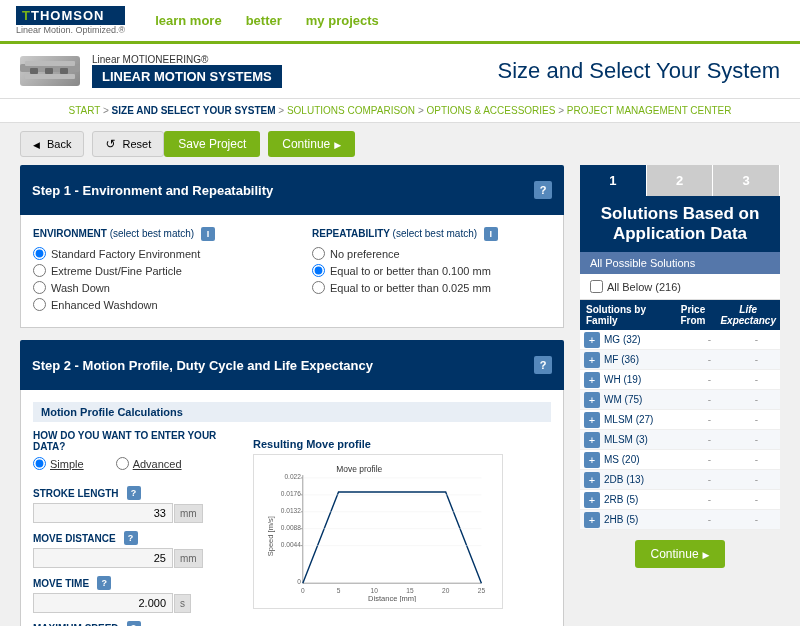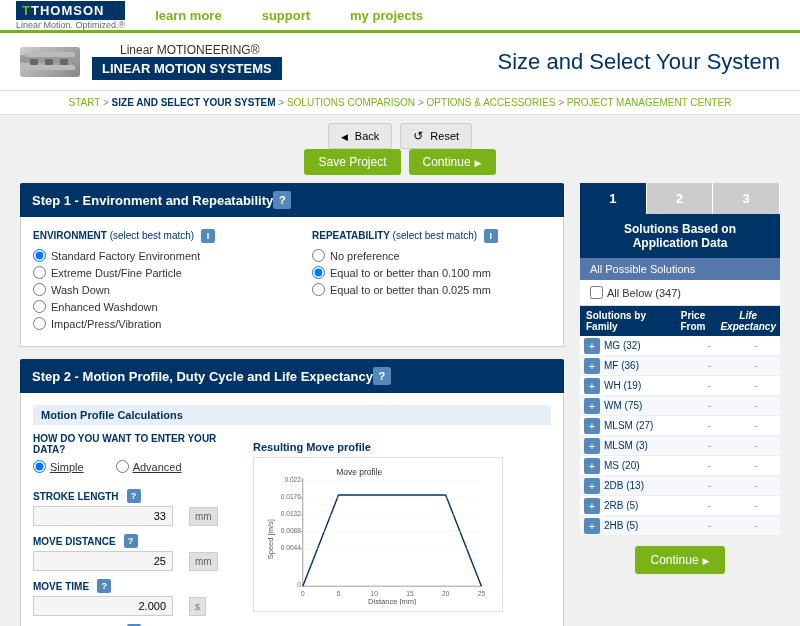--- a/index.html
+++ b/index.html
@@ -5,37 +5,37 @@
     * { box-sizing: border-box; margin: 0; padding: 0; font-family: Arial, sans-serif; }
     body { background: #f0f0f0; font-size: 12px; color: #333; }
 
     
     .top-nav {
       background: #fff;
       border-bottom: 3px solid #7ab317;
       display: flex;
       align-items: center;
       padding: 8px 16px;
-      height: 33px;
+      height: 44px;
     }
     .logo-area {
       display: flex;
       flex-direction: column;
       margin-right: 30px;
     }
     .logo-box {
       background: #003366;
       color: #fff;
       font-weight: bold;
       font-size: 13px;
       padding: 2px 6px;
       letter-spacing: 1px;
     }
     .logo-tagline { font-size: 9px; color: #666; }
-    .nav-links { display: flex; gap: 40px; }
+    .nav-links { display: flex; gap: 24px; }
     .nav-link { color: #7ab317; text-decoration: none; font-size: 13px; font-weight: bold; cursor: pointer; }
 
     
     .header-banner {
       background: #fff;
       padding: 10px 20px;
       display: flex;
       align-items: center;
       justify-content: space-between;
       border-bottom: 1px solid #ddd;
@@ -44,21 +44,21 @@
       display: flex;
       align-items: center;
       gap: 12px;
     }
     .product-img {
       width: 60px;
       height: 30px;
       background: linear-gradient(135deg, #ccc, #888);
       border-radius: 3px;
     }
-    .banner-title-small { font-size: 12px; color: #333; margin-left: 28px; }
+    .banner-title-small { font-size: 10px; color: #333; }
     .banner-title-box {
       background: #003366;
       color: #fff;
       font-size: 13px;
       font-weight: bold;
       padding: 4px 10px;
     }
     .banner-title-right {
       font-size: 22px;
       color: #003366;
@@ -76,21 +76,20 @@
     }
     .breadcrumb a { color: #7ab317; text-decoration: none; }
     .breadcrumb .current { color: #003366; font-weight: bold; }
 
     
     .toolbar {
       display: flex;
       justify-content: flex-start;
       align-items: center;
       padding: 8px 20px;
-      flex-direction: column;
     }
     .toolbar-left { display: flex; gap: 8px; }
     .btn-back, .btn-reset {
       background: #e8e8e8;
       border: 1px solid #ccc;
       border-radius: 3px;
       padding: 5px 12px;
       font-size: 11px;
       cursor: pointer;
       display: flex;
@@ -127,25 +126,25 @@
       gap: 16px;
     }
 
     
     .left-panel { flex: 1; }
 
     
     .section-header {
       background: #003366;
       color: #fff;
-      padding: 8px 12px;
+      padding: 16px 12px;
       font-size: 13px;
       font-weight: bold;
       display: flex;
-      justify-content: flex-start;
+      justify-content: space-between;
       align-items: center;
       border-radius: 2px 2px 0 0;
     }
     .help-btn {
       background: #5588bb;
       color: #fff;
       border: none;
       border-radius: 2px;
       width: 18px;
       height: 18px;
@@ -220,21 +219,21 @@
       text-transform: uppercase;
       margin-top: 8px;
       margin-bottom: 3px;
       display: flex;
       align-items: center;
       gap: 4px;
     }
     .field-input-row {
       display: flex;
       align-items: center;
-      gap: 16px;
+      gap: 1px;
     }
     .field-input {
       width: 140px;
       border: 1px solid #ccc;
       padding: 3px 6px;
       font-size: 11px;
       text-align: right;
       background: #f5f5f5;
     }
     .field-unit {
@@ -285,21 +284,21 @@
       border-right: 1px solid #fff;
       cursor: pointer;
     }
     .step-tab.active {
       background: #003366;
     }
     .solutions-header {
       background: #003366;
       color: #fff;
       padding: 8px 10px;
-      font-size: 12px;
+      font-size: 17px;
       font-weight: bold;
       text-align: center;
     }
     .all-possible {
       background: #5577aa;
       color: #fff;
       padding: 5px 10px;
       font-size: 11px;
     }
     .all-below {
@@ -370,21 +369,21 @@
 
 <div class="top-nav">
   <div class="logo-area">
     <div class="logo-box">
       <span style="color:#7ab317;">T</span><span style="color:#fff;">THOMSON</span>
     </div>
     <div class="logo-tagline">Linear Motion. Optimized.®</div>
   </div>
   <div class="nav-links">
     <a class="nav-link">learn more</a>
-    <a class="nav-link">support</a>
+    <a class="nav-link">better</a>
     <a class="nav-link">my projects</a>
   </div>
 </div>
 
 <div class="header-banner">
   <div class="banner-left">
     <div class="product-img">
       <svg width="60" height="30" viewBox="0 0 60 30">
         <rect x="0" y="8" width="60" height="8" fill="#999" rx="2"></rect>
         <rect x="5" y="5" width="50" height="5" fill="#bbb" rx="1"></rect>
@@ -461,24 +460,20 @@
               <label>Extreme Dust/Fine Particle</label>
             </div>
             <div class="radio-item">
               <input type="radio" name="environment" style="">
               <label>Wash Down</label>
             </div>
             <div class="radio-item">
               <input type="radio" name="environment" style="">
               <label>Enhanced Washdown</label>
             </div>
-            <div class="radio-item">
-              <input type="radio" name="environment" style="">
-              <label>Impact/Press/Vibration</label>
-            </div>
           </div>
 
           <div class="env-col">
             <div class="env-title">
               <span>REPEATABILITY</span>
               <span style="font-weight:normal; text-transform:none;">(select best match)</span>
               <span class="env-help">i</span>
             </div>
             <div class="radio-item">
               <input type="radio" name="repeatability" style="">
@@ -610,21 +605,21 @@
 
     <div class="step-tabs">
       <div class="step-tab active">1</div>
       <div class="step-tab">2</div>
       <div class="step-tab">3</div>
     </div>
     <div class="solutions-header">Solutions Based on Application Data</div>
     <div class="all-possible">All Possible Solutions</div>
     <div class="all-below">
       <input type="checkbox" style="">
-      <span>All Below (347)</span>
+      <span>All Below (216)</span>
     </div>
     <div class="solutions-table-header">
       <div class="sol-col-name">Solutions by Family</div>
       <div class="sol-col-price">Price From</div>
       <div class="sol-col-life">Life Expectancy</div>
     </div>
     <div id="solutions-list">
         <div class="solution-row">
     <button class="sol-expand">+</button>
     <div class="sol-name" style="cursor:pointer;">MG (32)</div>

